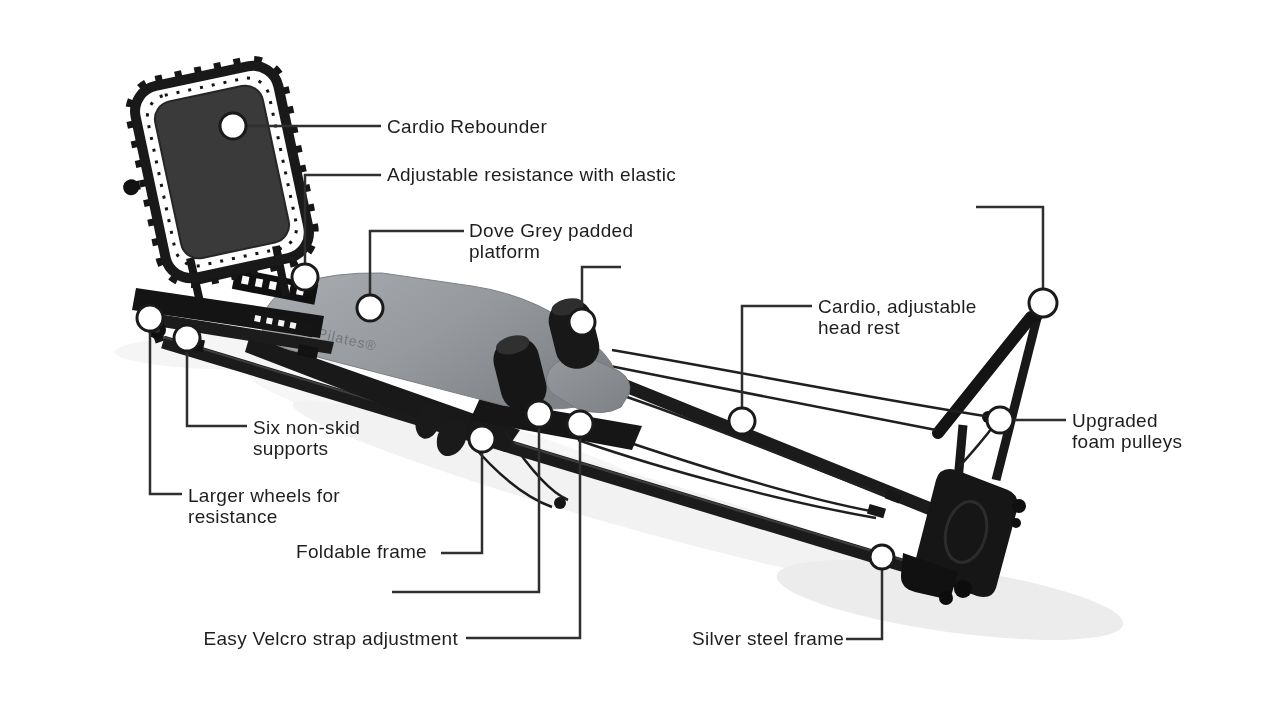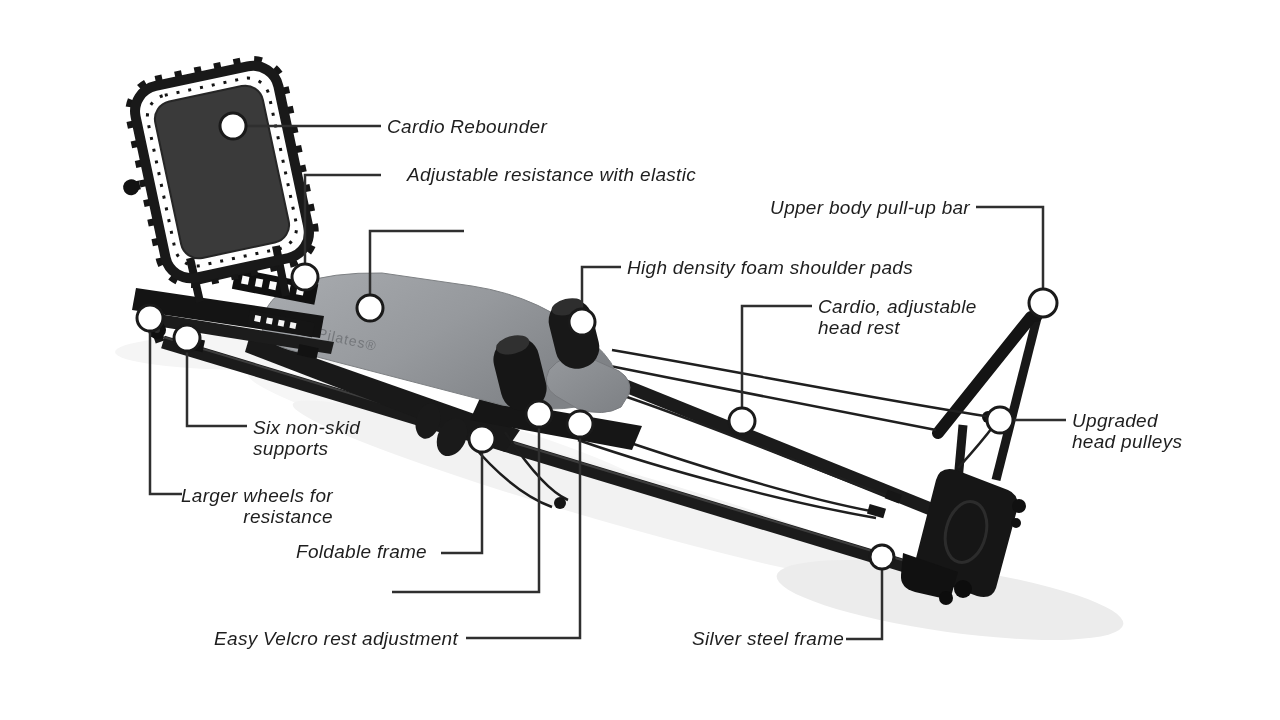--- a/index.html
+++ b/index.html
@@ -1,30 +1,30 @@
 <!DOCTYPE html>
 <html><head>
 <meta charset="utf-8">
 <style>
   html,body{margin:0;padding:0;background:#ffffff;}
   .stage{position:relative;width:1280px;height:720px;background:#ffffff;overflow:hidden;
          font-family:"Liberation Sans", sans-serif;}
   .stage svg{position:absolute;left:0;top:0;}
   .lbl{position:absolute;font-size:19px;line-height:21px;letter-spacing:.3px;
        color:#1e1e1e;white-space:nowrap;}
-  .lbl .ln{display:block;font-style:italic;}
+  .lbl .ln{display:block;}
   .lbl-cardio    {left:387px;top:116px;}
-  .lbl-resistance{left:407px;top:164px;}
+  .lbl-resistance{left:387px;top:164px;}
   .lbl-dove      {left:469px;top:220px;}
   .lbl-shoulder  {left:627px;top:257px;}
   .lbl-pullup    {right:310px;top:197px;text-align:right;}
   .lbl-headrest  {left:818px;top:296px;}
   .lbl-pulleys   {left:1072px;top:410px;}
   .lbl-nonskid   {left:253px;top:417px;}
-  .lbl-wheels    {left:181px;top:485px;text-align:right;}
+  .lbl-wheels    {left:188px;top:485px;}
   .lbl-foldable  {right:853px;top:541px;text-align:center;}
   .lbl-furry     {left:117px;top:582px;}
   .lbl-velcro    {right:822px;top:628px;text-align:right;}
   .lbl-silver    {left:692px;top:628px;}
   .callout-line{stroke:#2f2f2f;stroke-width:2.5;fill:none;}
   .marker{fill:#ffffff;stroke:#1a1a1a;stroke-width:3;}
 </style>
 </head>
 <body>
 
@@ -182,47 +182,45 @@
     <circle class="marker" cx="580" cy="424" r="13"></circle>
     <circle class="marker" cx="882" cy="557" r="12"></circle>
   </svg>
 
   <div class="lbl lbl-cardio">
     <span class="ln">Cardio Rebounder</span>
   </div>
   <div class="lbl lbl-resistance">
     <span class="ln">Adjustable resistance with elastic</span>
   </div>
-  <div class="lbl lbl-shoulder">
-    <span class="ln">High density foam shoulder pads</span>
-  </div>
-  <div class="lbl lbl-pullup">
-    <span class="ln">Upper body pull-up bar</span>
+  <div class="lbl lbl-dove">
+    <span class="ln">Dove Grey padded</span>
+    <span class="ln">platform</span>
   </div>
   <div class="lbl lbl-headrest">
     <span class="ln">Cardio, adjustable</span>
     <span class="ln">head rest</span>
   </div>
   <div class="lbl lbl-pulleys">
     <span class="ln">Upgraded</span>
-    <span class="ln">head pulleys</span>
+    <span class="ln">foam pulleys</span>
   </div>
   <div class="lbl lbl-nonskid">
     <span class="ln">Six non-skid</span>
     <span class="ln">supports</span>
   </div>
   <div class="lbl lbl-wheels">
     <span class="ln">Larger wheels for</span>
     <span class="ln">resistance</span>
   </div>
   <div class="lbl lbl-foldable">
     <span class="ln">Foldable frame</span>
   </div>
   <div class="lbl lbl-furry">
   </div>
   <div class="lbl lbl-velcro">
-    <span class="ln">Easy Velcro rest adjustment</span>
+    <span class="ln">Easy Velcro strap adjustment</span>
   </div>
   <div class="lbl lbl-silver">
     <span class="ln">Silver steel frame</span>
   </div>
 
 </div>
 
 </body></html>

